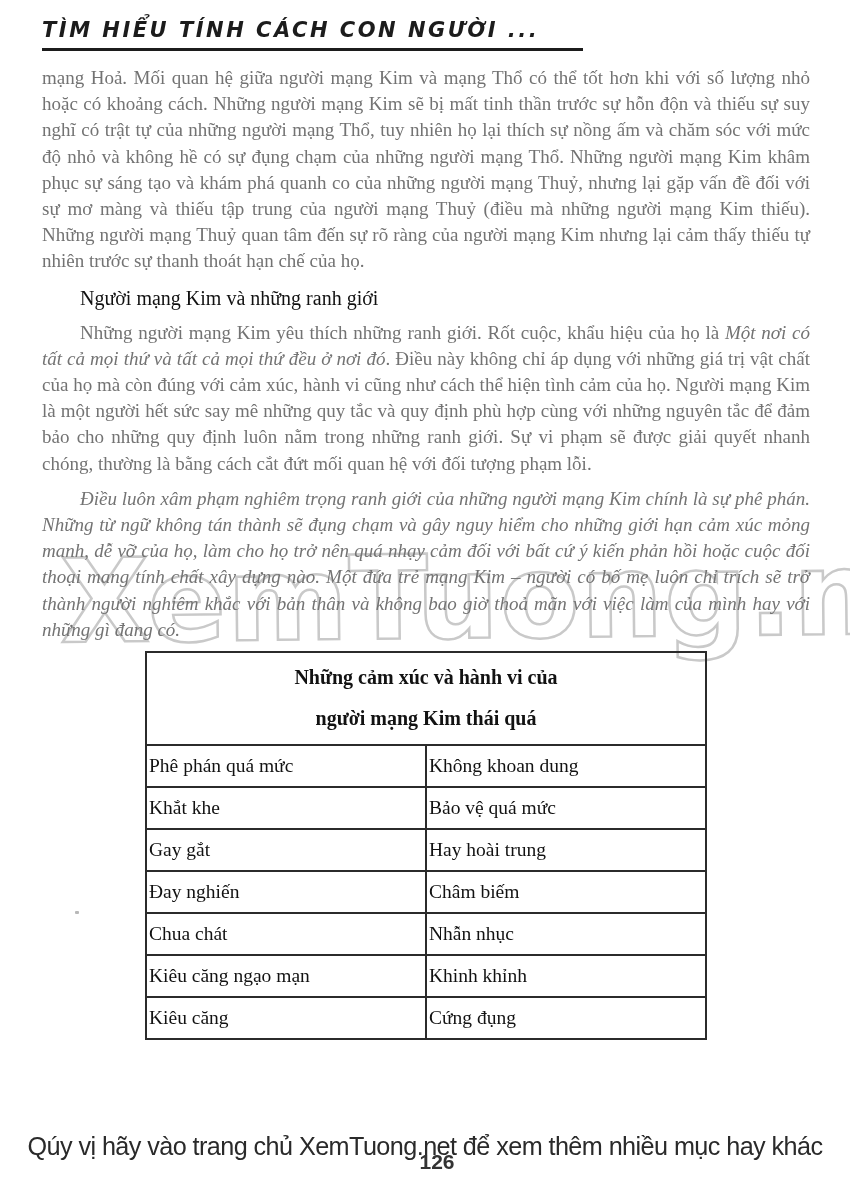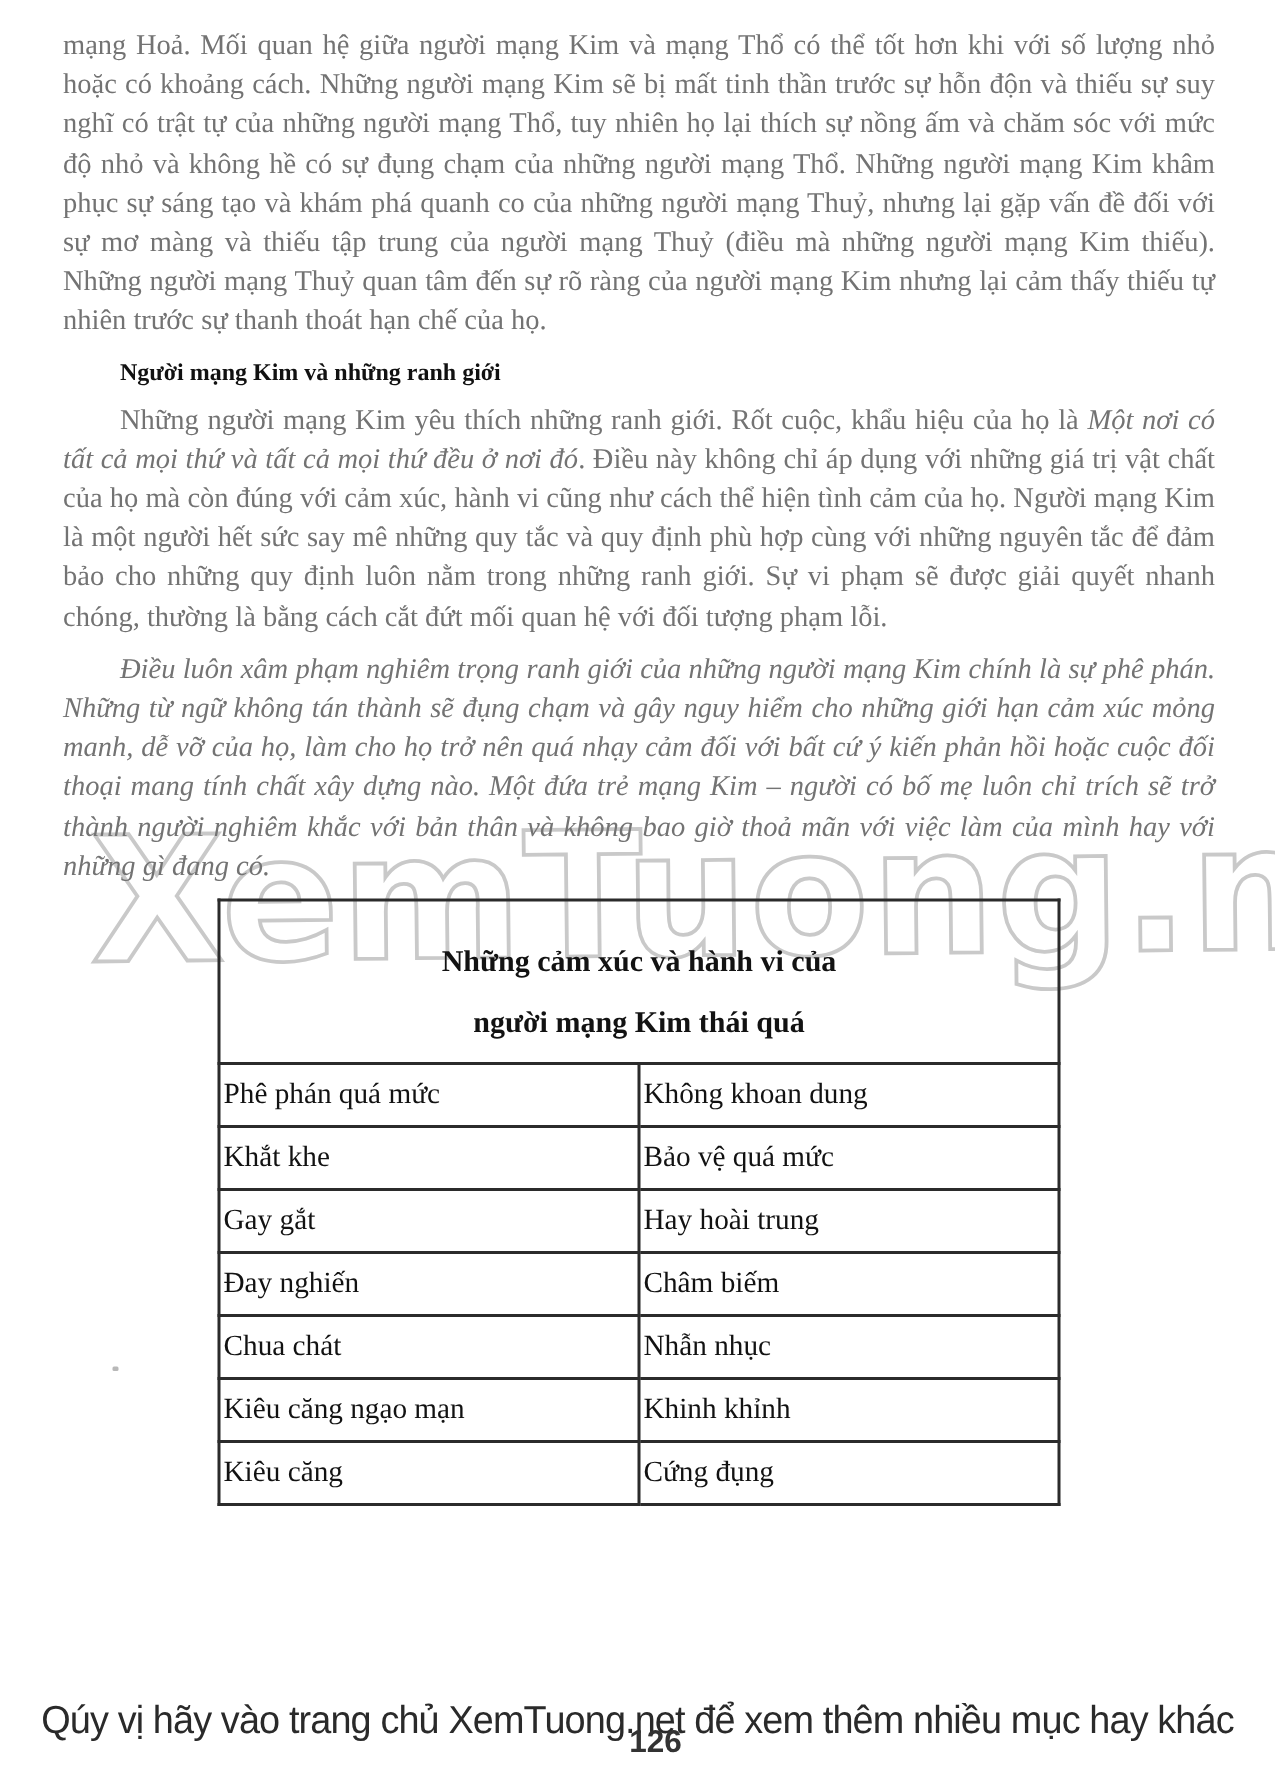--- a/index.html
+++ b/index.html
@@ -50,22 +50,22 @@
   .body-par {
     font-size:19px;
     line-height:26.2px;
     text-align:justify;
     color:#737373;
   }
   .body-par.indent { text-indent:38px; }
   .par-gap { margin-top:9px;font-style:italic; }
 
   .section-heading {
-    font-size:16px;
-    font-weight:700;
+    font-size:20px;
+    font-weight:400;
     margin:12px 0 10px 38px;
     color:#111;
   }
   .ital { font-style:italic; }
 
   
   .kim-table {
     border-collapse:collapse;
     margin:8px 0 0 103px;
     width:562px;
@@ -76,21 +76,21 @@
     padding:7px 2px;
     text-align:left;
     vertical-align:middle;
     line-height:26px;
     font-weight:400;
   }
   .kim-table th.tbl-title {
     text-align:center;
     font-weight:700;
     font-size:20px;
-    padding:27px 10px 13px 10px;
+    padding:11px 10px 13px 10px;
   }
   .kim-table th .title-line { display:block; }
   .kim-table th .title-line + .title-line { margin-top:15px; }
   .kim-table td.col-left  { width:281px; }
   .kim-table td.col-right { width:281px; }
 
   
   .footer-line {
     position:absolute;
     top:1131px; left:0;
@@ -129,20 +129,21 @@
 </head>
 <body>
 
 <div class="page">
 
   <div class="watermark">XemTuong.net</div>
   <div class="artifact-dot"></div>
 
   <div class="content">
 
+    <span class="running-head">TÌM HIỂU TÍNH CÁCH CON NGƯỜI ...</span>
 
     <p class="body-par">mạng Hoả. Mối quan hệ giữa người mạng Kim và mạng Thổ có thể tốt hơn khi với số lượng nhỏ hoặc có khoảng cách. Những người mạng Kim sẽ bị mất tinh thần trước sự hỗn độn và thiếu sự suy nghĩ có trật tự của những người mạng Thổ, tuy nhiên họ lại thích sự nồng ấm và chăm sóc với mức độ nhỏ và không hề có sự đụng chạm của những người mạng Thổ. Những người mạng Kim khâm phục sự sáng tạo và khám phá quanh co của những người mạng Thuỷ, nhưng lại gặp vấn đề đối với sự mơ màng và thiếu tập trung của người mạng Thuỷ (điều mà những người mạng Kim thiếu). Những người mạng Thuỷ quan tâm đến sự rõ ràng của người mạng Kim nhưng lại cảm thấy thiếu tự nhiên trước sự thanh thoát hạn chế của họ.</p>
 
     <h2 class="section-heading">Người mạng Kim và những ranh giới</h2>
 
     <p class="body-par indent"><span>Những người mạng Kim yêu thích những ranh giới. Rốt cuộc, khẩu hiệu của họ là </span><span class="ital">Một nơi có tất cả mọi thứ và tất cả mọi thứ đều ở nơi đó</span><span>. Điều này không chỉ áp dụng với những giá trị vật chất của họ mà còn đúng với cảm xúc, hành vi cũng như cách thể hiện tình cảm của họ. Người mạng Kim là một người hết sức say mê những quy tắc và quy định phù hợp cùng với những nguyên tắc để đảm bảo cho những quy định luôn nằm trong những ranh giới. Sự vi phạm sẽ được giải quyết nhanh chóng, thường là bằng cách cắt đứt mối quan hệ với đối tượng phạm lỗi.</span></p>
 
     <p class="body-par indent par-gap">Điều luôn xâm phạm nghiêm trọng ranh giới của những người mạng Kim chính là sự phê phán. Những từ ngữ không tán thành sẽ đụng chạm và gây nguy hiểm cho những giới hạn cảm xúc mỏng manh, dễ vỡ của họ, làm cho họ trở nên quá nhạy cảm đối với bất cứ ý kiến phản hồi hoặc cuộc đối thoại mang tính chất xây dựng nào. Một đứa trẻ mạng Kim – người có bố mẹ luôn chỉ trích sẽ trở thành người nghiêm khắc với bản thân và không bao giờ thoả mãn với việc làm của mình hay với những gì đang có.</p>
 
     <table class="kim-table">

